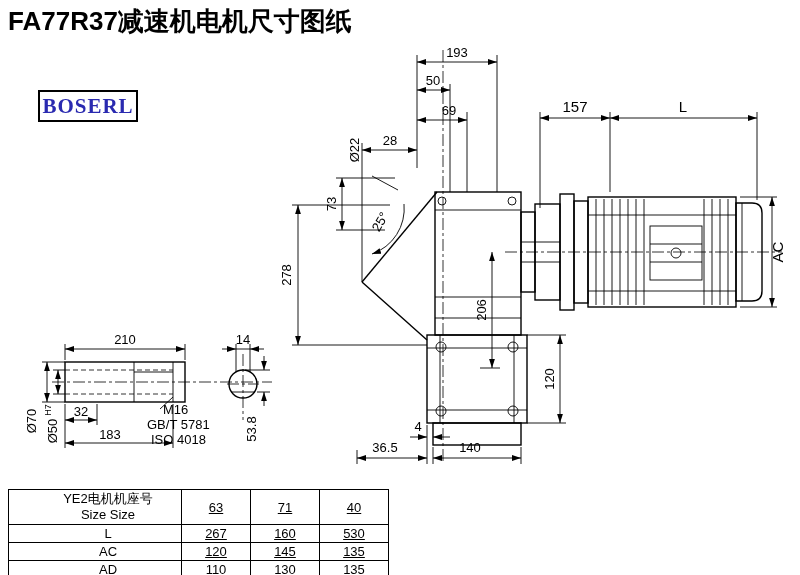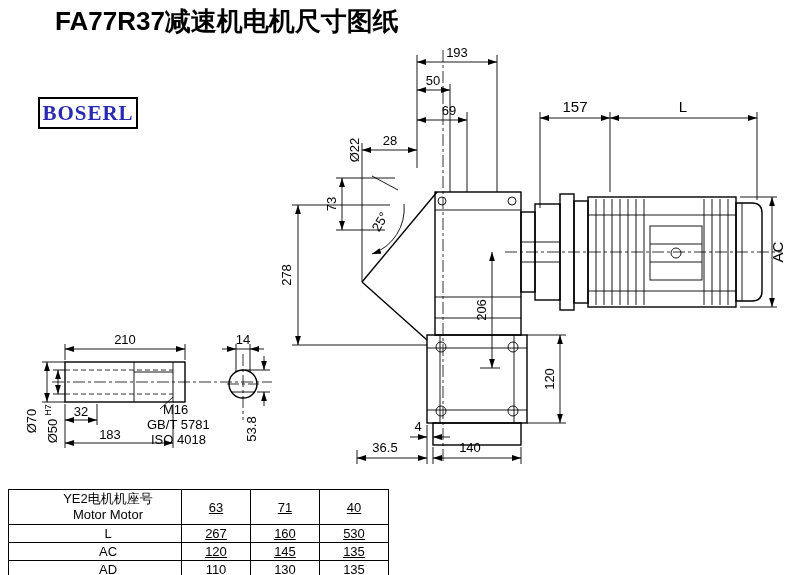--- a/index.html
+++ b/index.html
@@ -1,20 +1,20 @@
 <!DOCTYPE html>
 <html><head>
 <meta charset="utf-8">
 <style>
   html,body{margin:0;padding:0;background:#fff;}
   #page{position:relative;width:800px;height:575px;background:#fff;overflow:hidden;
         font-family:"Liberation Sans",sans-serif;color:#000;}
   #title{position:absolute;left:8px;top:4px;font-size:26px;font-weight:bold;
-         font-family:"Liberation Sans",sans-serif;margin-left:47px;}
-  #brand{position:absolute;left:38px;top:97px;width:96px;height:28px;border:2px solid #000;
+         font-family:"Liberation Sans",sans-serif;}
+  #brand{position:absolute;left:38px;top:90px;width:96px;height:28px;border:2px solid #000;
          display:flex;align-items:center;justify-content:center;color:#2a2ab0;
          font-family:"Liberation Serif",serif;font-size:21px;font-weight:bold;letter-spacing:1px;}
   svg{position:absolute;left:0;top:0;}
   .ol{fill:none;stroke:#000;stroke-width:1.4;}
   .thin{fill:none;stroke:#000;stroke-width:0.9;}
   .dim{fill:none;stroke:#000;stroke-width:0.9;}
   .cl{fill:none;stroke:#000;stroke-width:0.8;stroke-dasharray:12 3 3 3;}
   .hid{fill:none;stroke:#000;stroke-width:0.8;stroke-dasharray:5 3;}
   text.d{font:13px "Liberation Sans",sans-serif;fill:#000;}
   text.big{font:15px "Liberation Sans",sans-serif;fill:#000;}
@@ -216,21 +216,21 @@
       <text class="d" x="151" y="444">ISO 4018</text>
     </g>
   </svg>
 
   <div id="spec">
     <table>
       <tbody>
         <tr class="hdr">
           <td class="c1 hcell">
             <div>YE2电机机座号</div>
-            <div>Motor Motor</div>
+            <div>Size Size</div>
           </td>
           <td class="cn">63</td>
           <td class="cn">71</td>
           <td class="cn">40</td>
         </tr>
         <tr>
           <td class="c1">L</td>
           <td class="cn">267</td>
           <td class="cn">160</td>
           <td class="cn">530</td>

